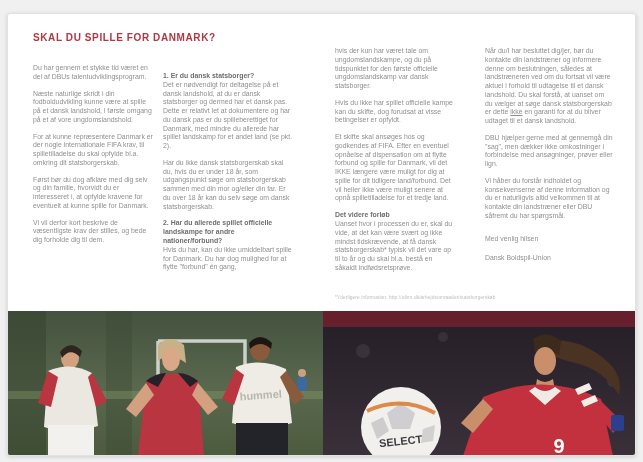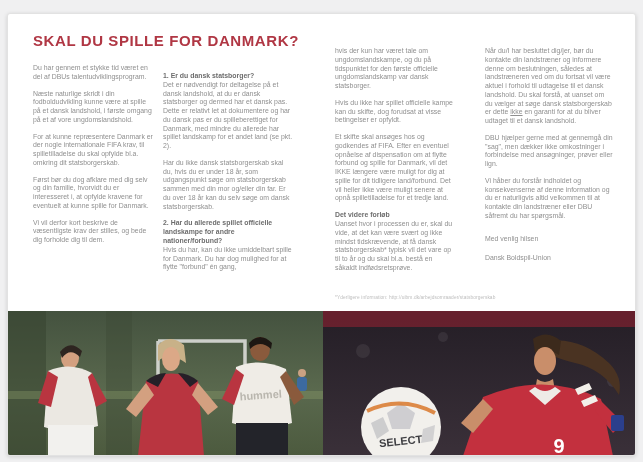--- a/index.html
+++ b/index.html
@@ -1,21 +1,21 @@
 <!DOCTYPE html>
 <html><head>
 <meta charset="utf-8">
 <style>
   html,body{margin:0;padding:0;background:#eeeeef;}
   .canvas{position:relative;width:643px;height:462px;background:#f0f0f1;overflow:hidden;
           font-family:"Liberation Sans",sans-serif;}
   .sheet{position:absolute;left:7px;top:13px;width:629px;height:443px;background:#ffffff;
          border:1px solid #e2e2e2;border-radius:3px;box-shadow:0 1px 4px rgba(0,0,0,.14);
          overflow:hidden;box-sizing:border-box;}
-  .doc-title{position:absolute;left:25px;top:18px;font-size:15px;font-weight:bold;
+  .doc-title{position:absolute;left:25px;top:18px;font-size:10px;font-weight:bold;
              color:#b03744;letter-spacing:.6px;}
   .col{position:absolute;text-align:left;}
   .col1{left:25px;top:50px;width:120px;}
   .col2{left:155px;top:58px;width:130px;}
   .col3{left:327px;top:33px;width:120px;}
   .col4{left:477px;top:33px;width:128px;}
   .bp{font-size:6.9px;line-height:1.27;color:#8f8f8f;margin:0 0 8px 0;}
   .bh{font-size:6.9px;line-height:1.27;color:#6d6d6d;font-weight:bold;margin:0;}
   .u{text-decoration:underline;}
   .closing{margin-top:14px;margin-bottom:0;}

